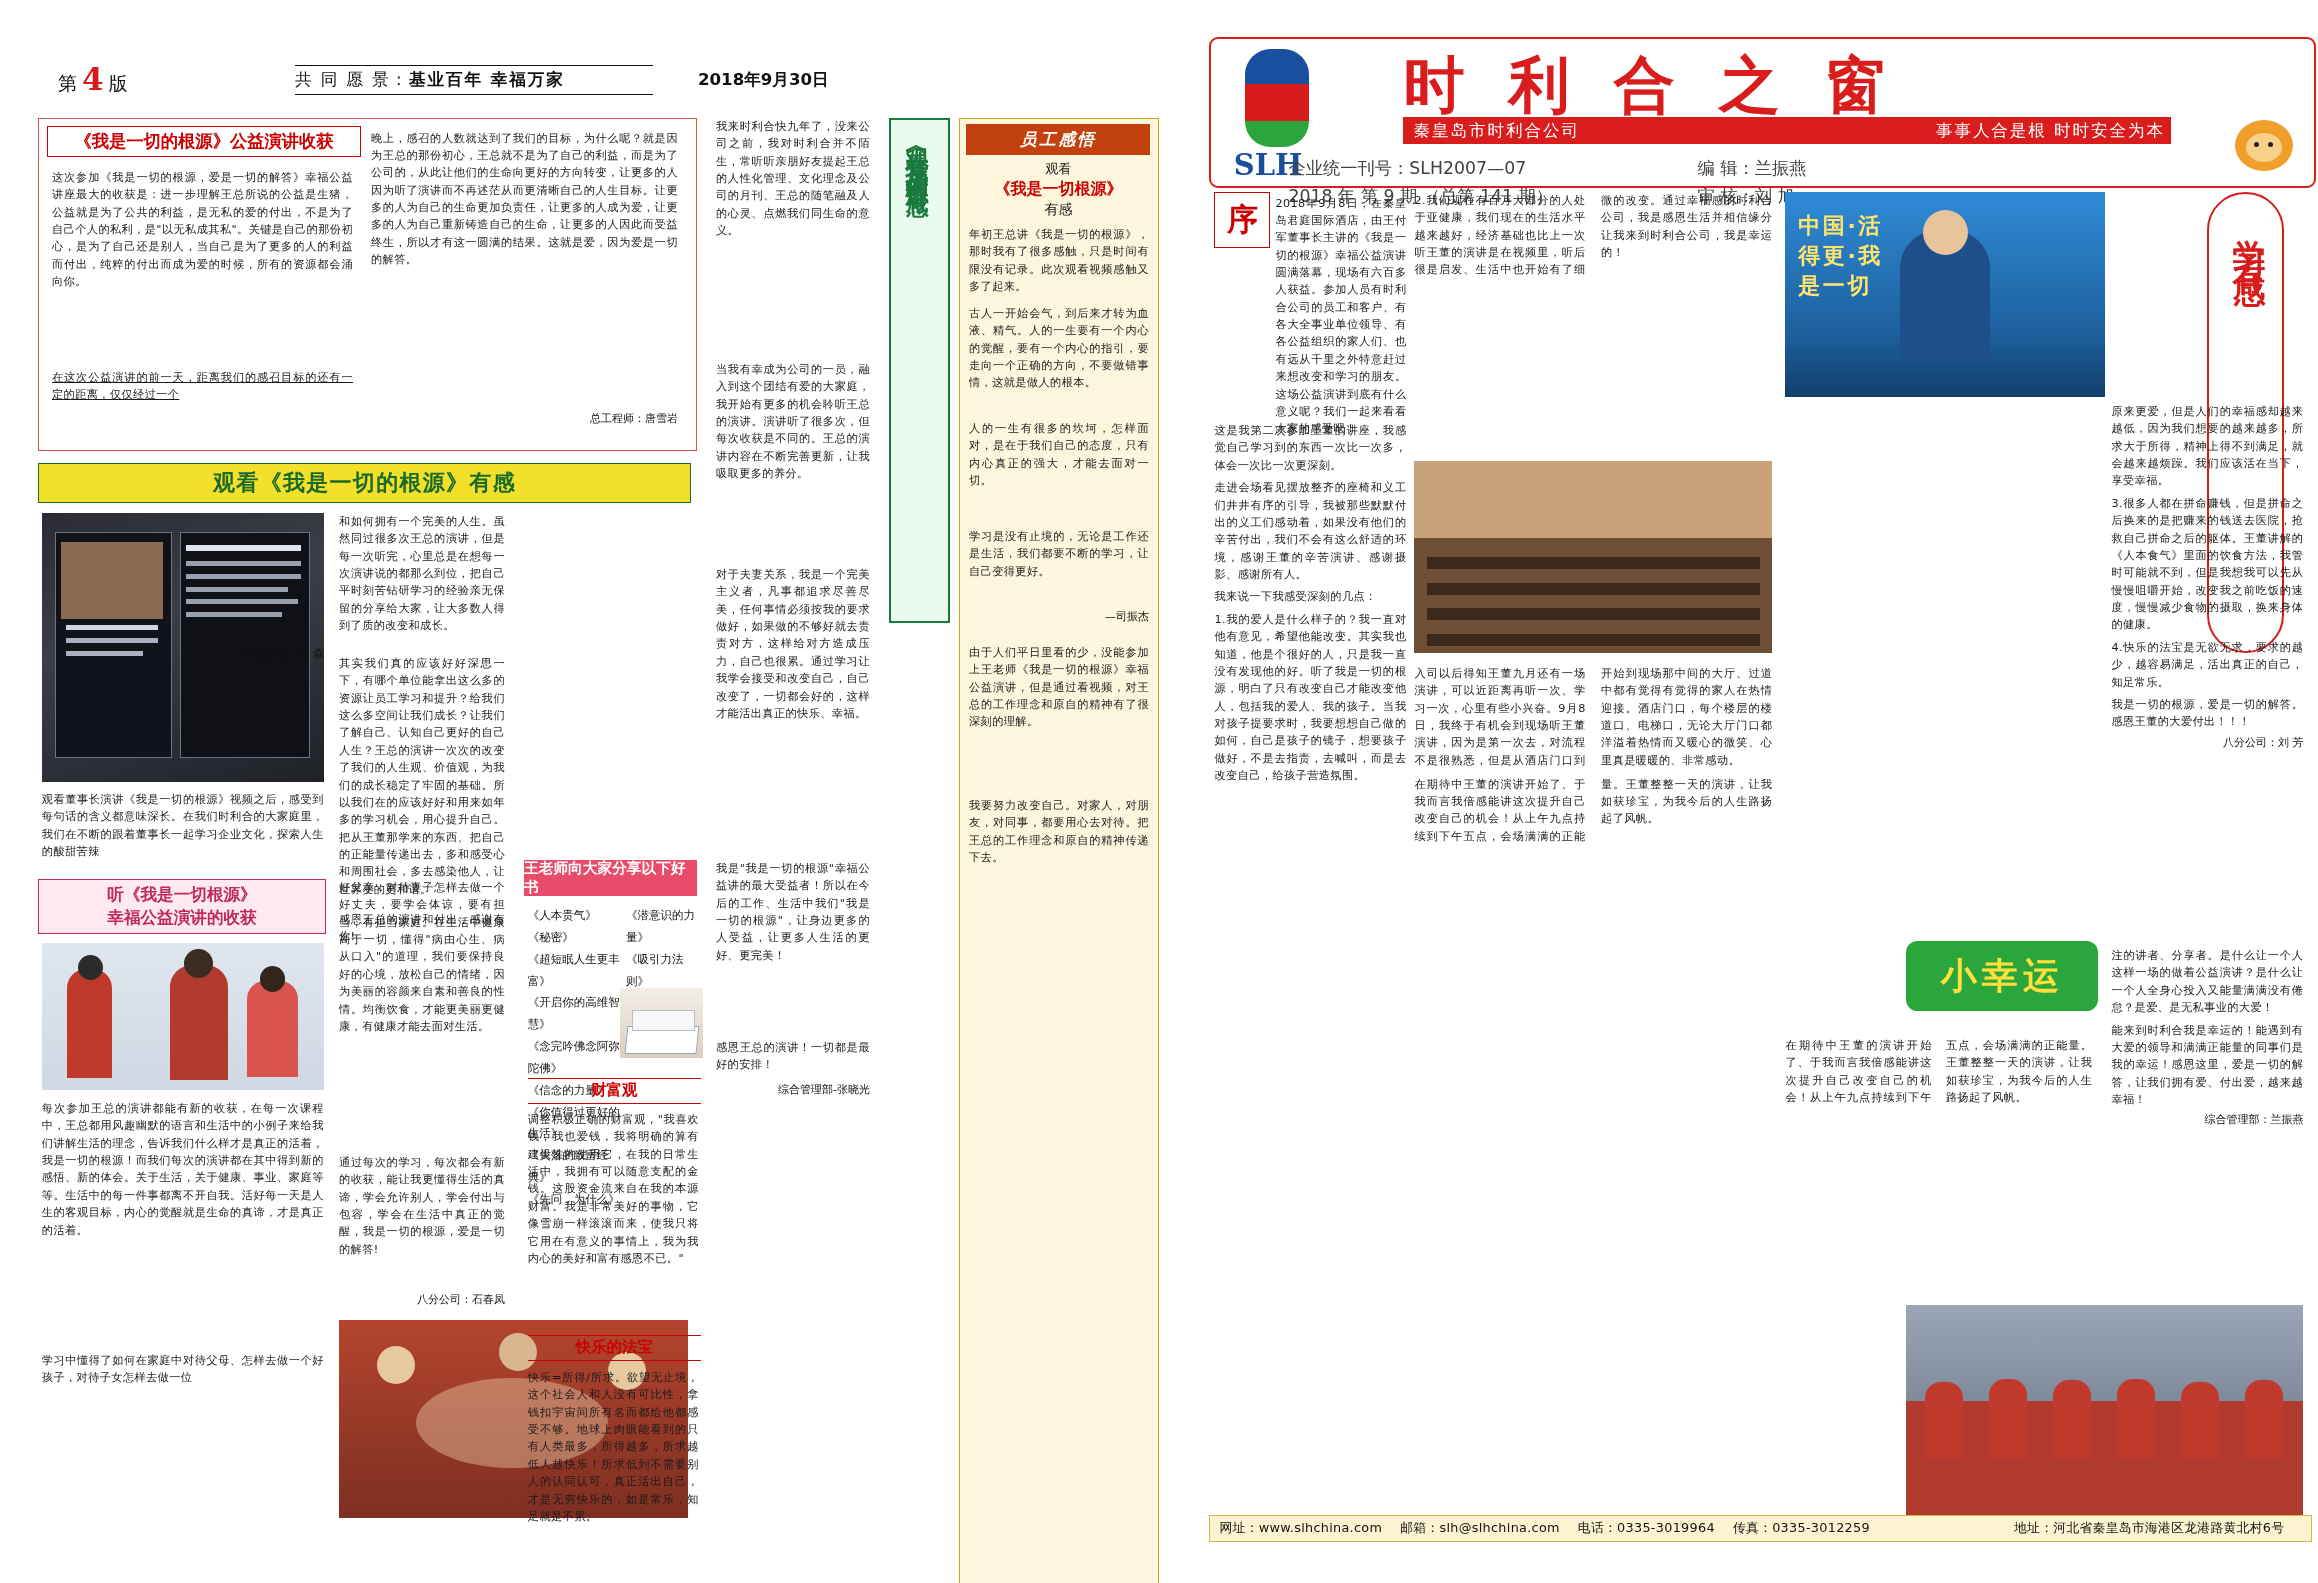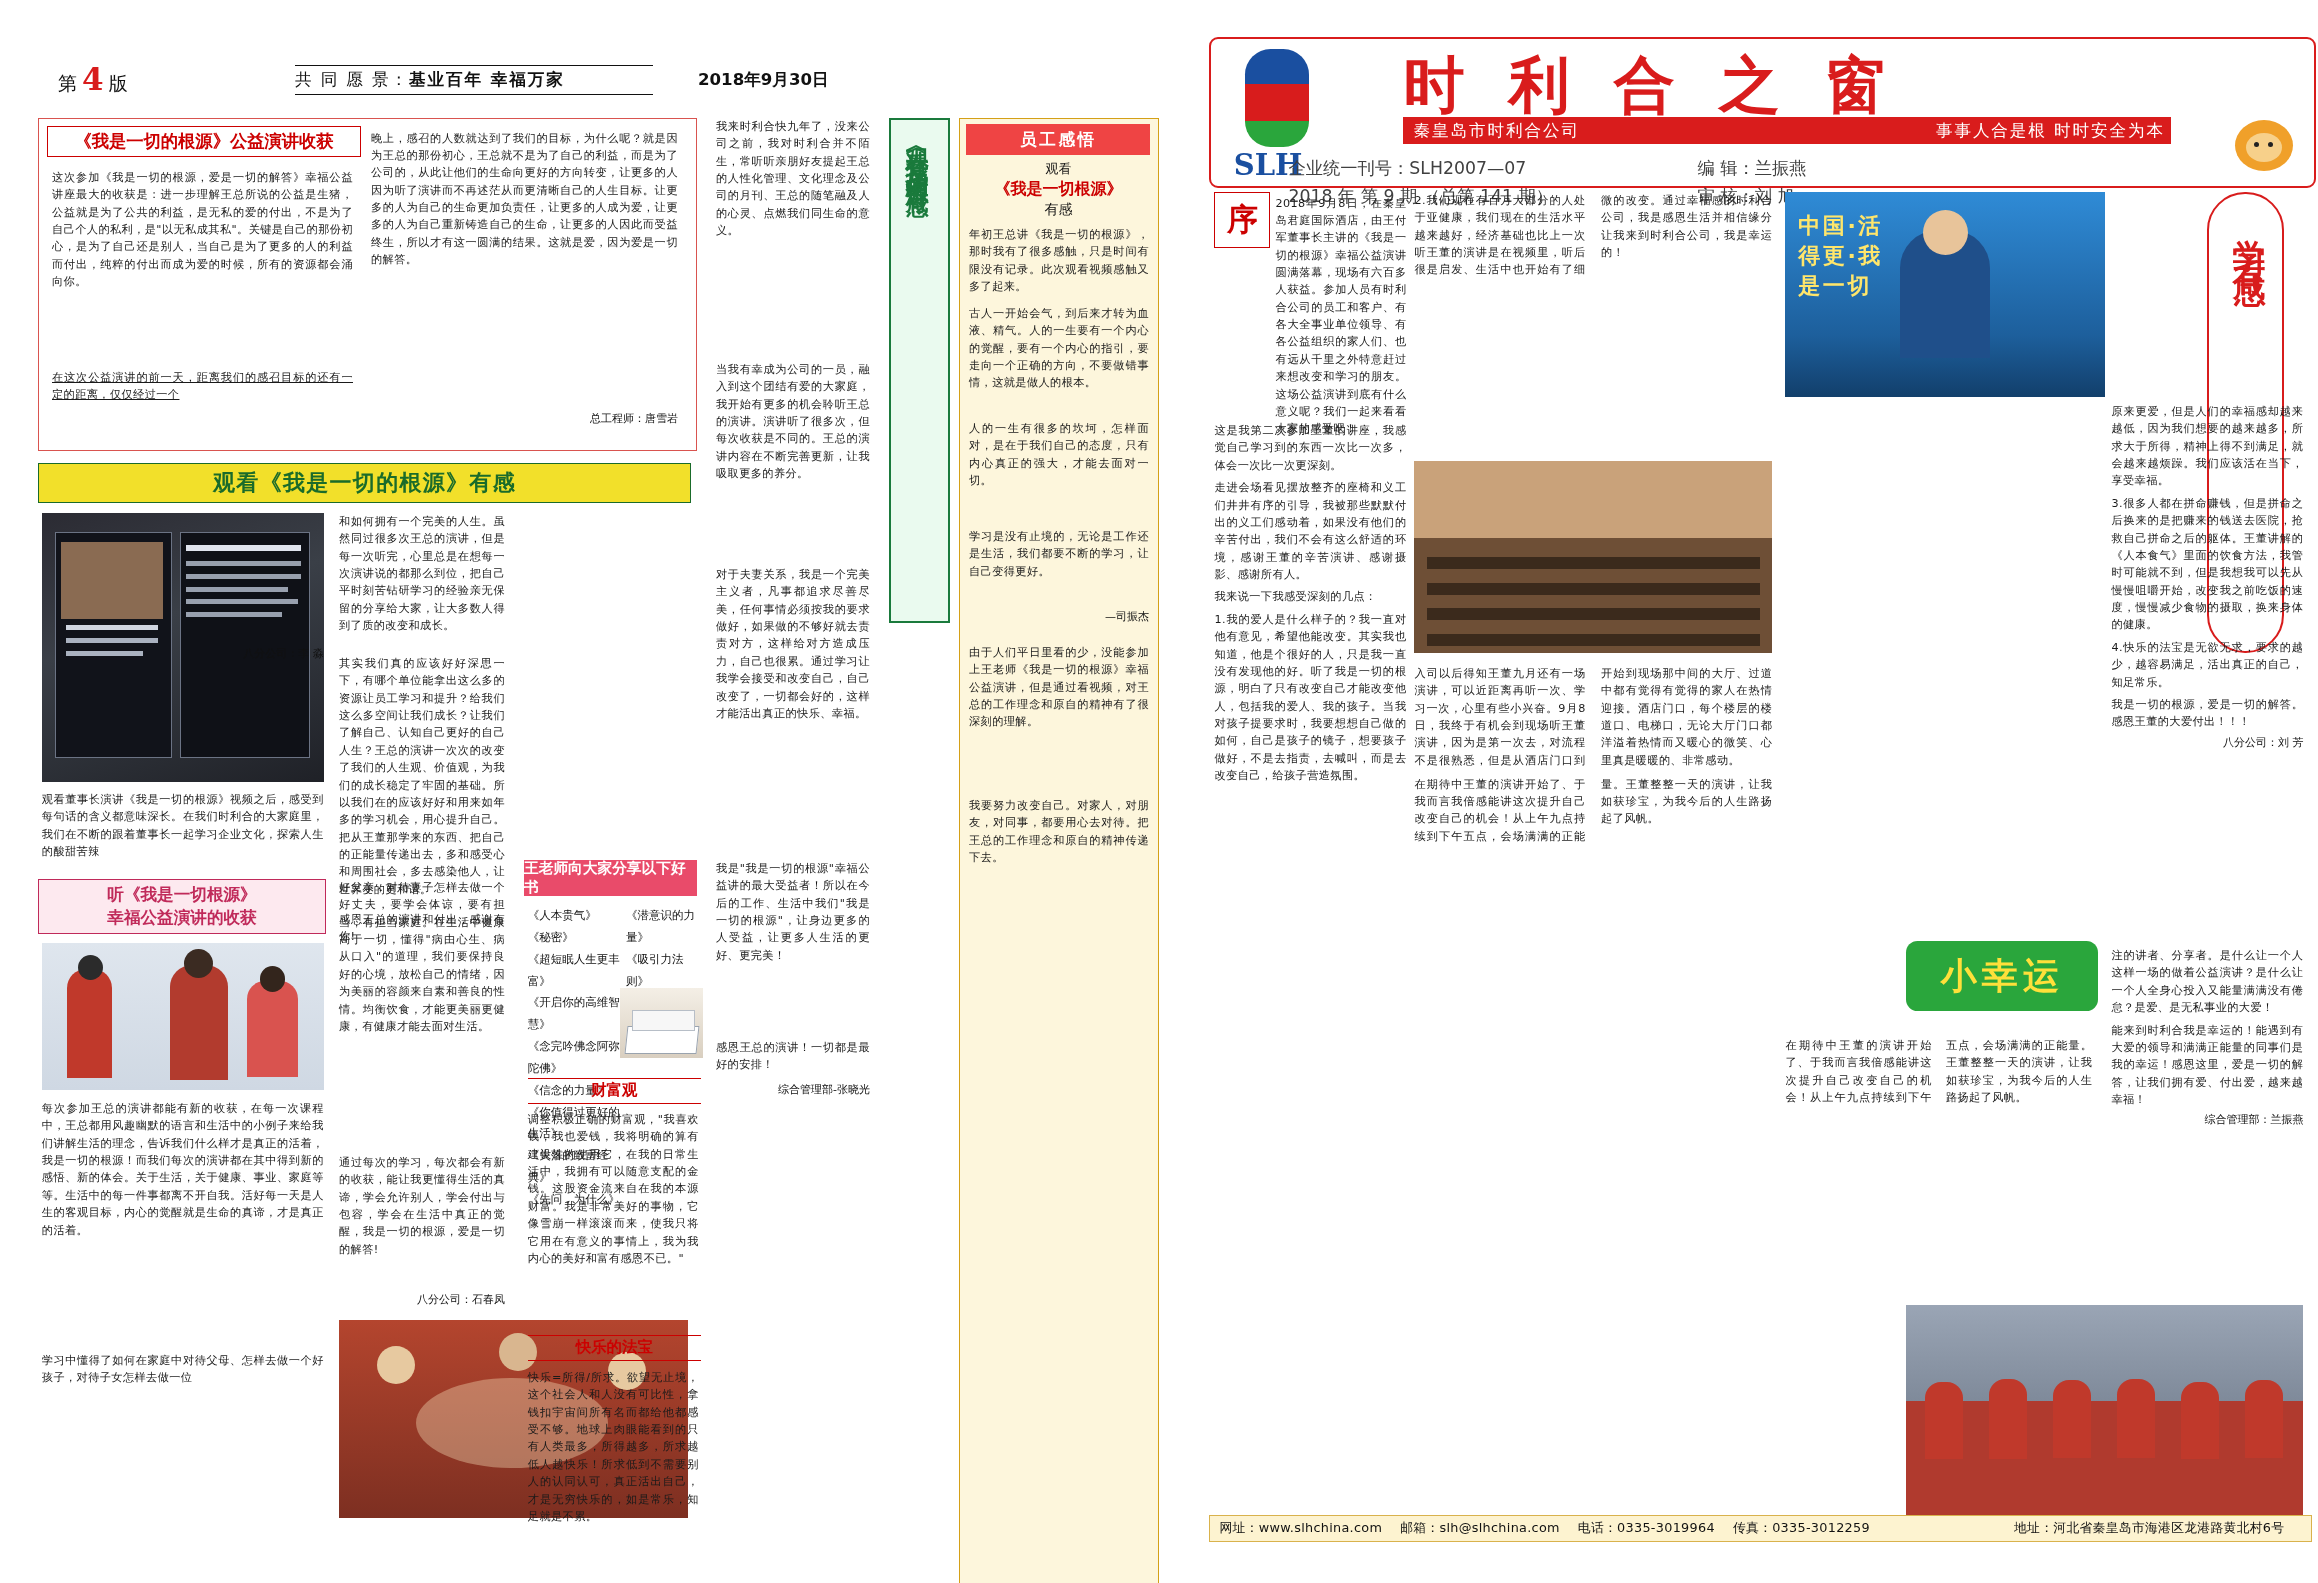--- a/index.html
+++ b/index.html
@@ -165,21 +165,21 @@
         <div class="body-cn" style="position:absolute;left:0;top:742px;width:154px;">我是"我是一切的根源"幸福公益讲的最大受益者！所以在今后的工作、生活中我们"我是一切的根源"，让身边更多的人受益，让更多人生活的更好、更完美！</div>
         <div class="body-cn" style="position:absolute;left:0;top:921px;width:154px;">感恩王总的演讲！一切都是最好的安排！</div>
         <div class="sig" style="position:absolute;left:0;top:960px;width:154px;">综合管理部-张晓光</div>
       </div>
 
       <div style="position:absolute;left:851px;top:0;width:61px;height:505px;border:2.6px double #1a7a3c;background:#eafaef;box-sizing:border-box;">
         <div class="vbanner" style="left:11.5px;top:10.2px;height:480px;font-size:23px;color:#1a7a3c;font-weight:bold;letter-spacing:3.8px;">观看《我是一切的根源》有感</div>
       </div>
 
       <div style="position:absolute;left:921px;top:0;width:200px;height:1536px;background:#fdf6dc;border:1.9px solid #d4a017;box-sizing:border-box;">
-        <div style="position:absolute;left:6.4px;top:5.1px;width:184px;height:31px;background:#ef4444;color:#fff;display:flex;align-items:center;justify-content:center;font-size:16.6px;font-weight:bold;letter-spacing:2.6px;">员工感悟</div>
+        <div style="position:absolute;left:6.4px;top:5.1px;width:184px;height:31px;background:#c2410c;color:#fff;display:flex;align-items:center;justify-content:center;font-size:16.6px;font-weight:bold;letter-spacing:2.6px;font-style:italic;">员工感悟</div>
         <div style="position:absolute;left:6.4px;top:42px;width:184px;text-align:center;font-size:12.8px;color:#111;">观看</div>
         <div style="position:absolute;left:6.4px;top:60px;width:184px;text-align:center;font-size:16px;font-weight:bold;color:#c00;">《我是一切根源》</div>
         <div style="position:absolute;left:6.4px;top:82px;width:184px;text-align:center;font-size:14px;color:#111;">有感</div>
         <div class="body-cn" style="position:absolute;left:9px;top:107px;width:180px;">年初王总讲《我是一切的根源》，那时我有了很多感触，只是时间有限没有记录。此次观看视频感触又多了起来。</div>
         <div class="body-cn" style="position:absolute;left:9px;top:186px;width:180px;">古人一开始会气，到后来才转为血液、精气。人的一生要有一个内心的觉醒，要有一个内心的指引，要走向一个正确的方向，不要做错事情，这就是做人的根本。</div>
         <div class="body-cn" style="position:absolute;left:9px;top:301px;width:180px;">人的一生有很多的坎坷，怎样面对，是在于我们自己的态度，只有内心真正的强大，才能去面对一切。</div>
         <div class="body-cn" style="position:absolute;left:9px;top:409px;width:180px;">学习是没有止境的，无论是工作还是生活，我们都要不断的学习，让自己变得更好。</div>
         <div class="sig" style="position:absolute;left:9px;top:486px;width:180px;">—司振杰</div>
         <div class="body-cn" style="position:absolute;left:9px;top:525px;width:180px;">由于人们平日里看的少，没能参加上王老师《我是一切的根源》幸福公益演讲，但是通过看视频，对王总的工作理念和原自的精神有了很深刻的理解。</div>
         <div class="body-cn" style="position:absolute;left:9px;top:678px;width:180px;">我要努力改变自己。对家人，对朋友，对同事，都要用心去对待。把王总的工作理念和原自的精神传递下去。</div>

